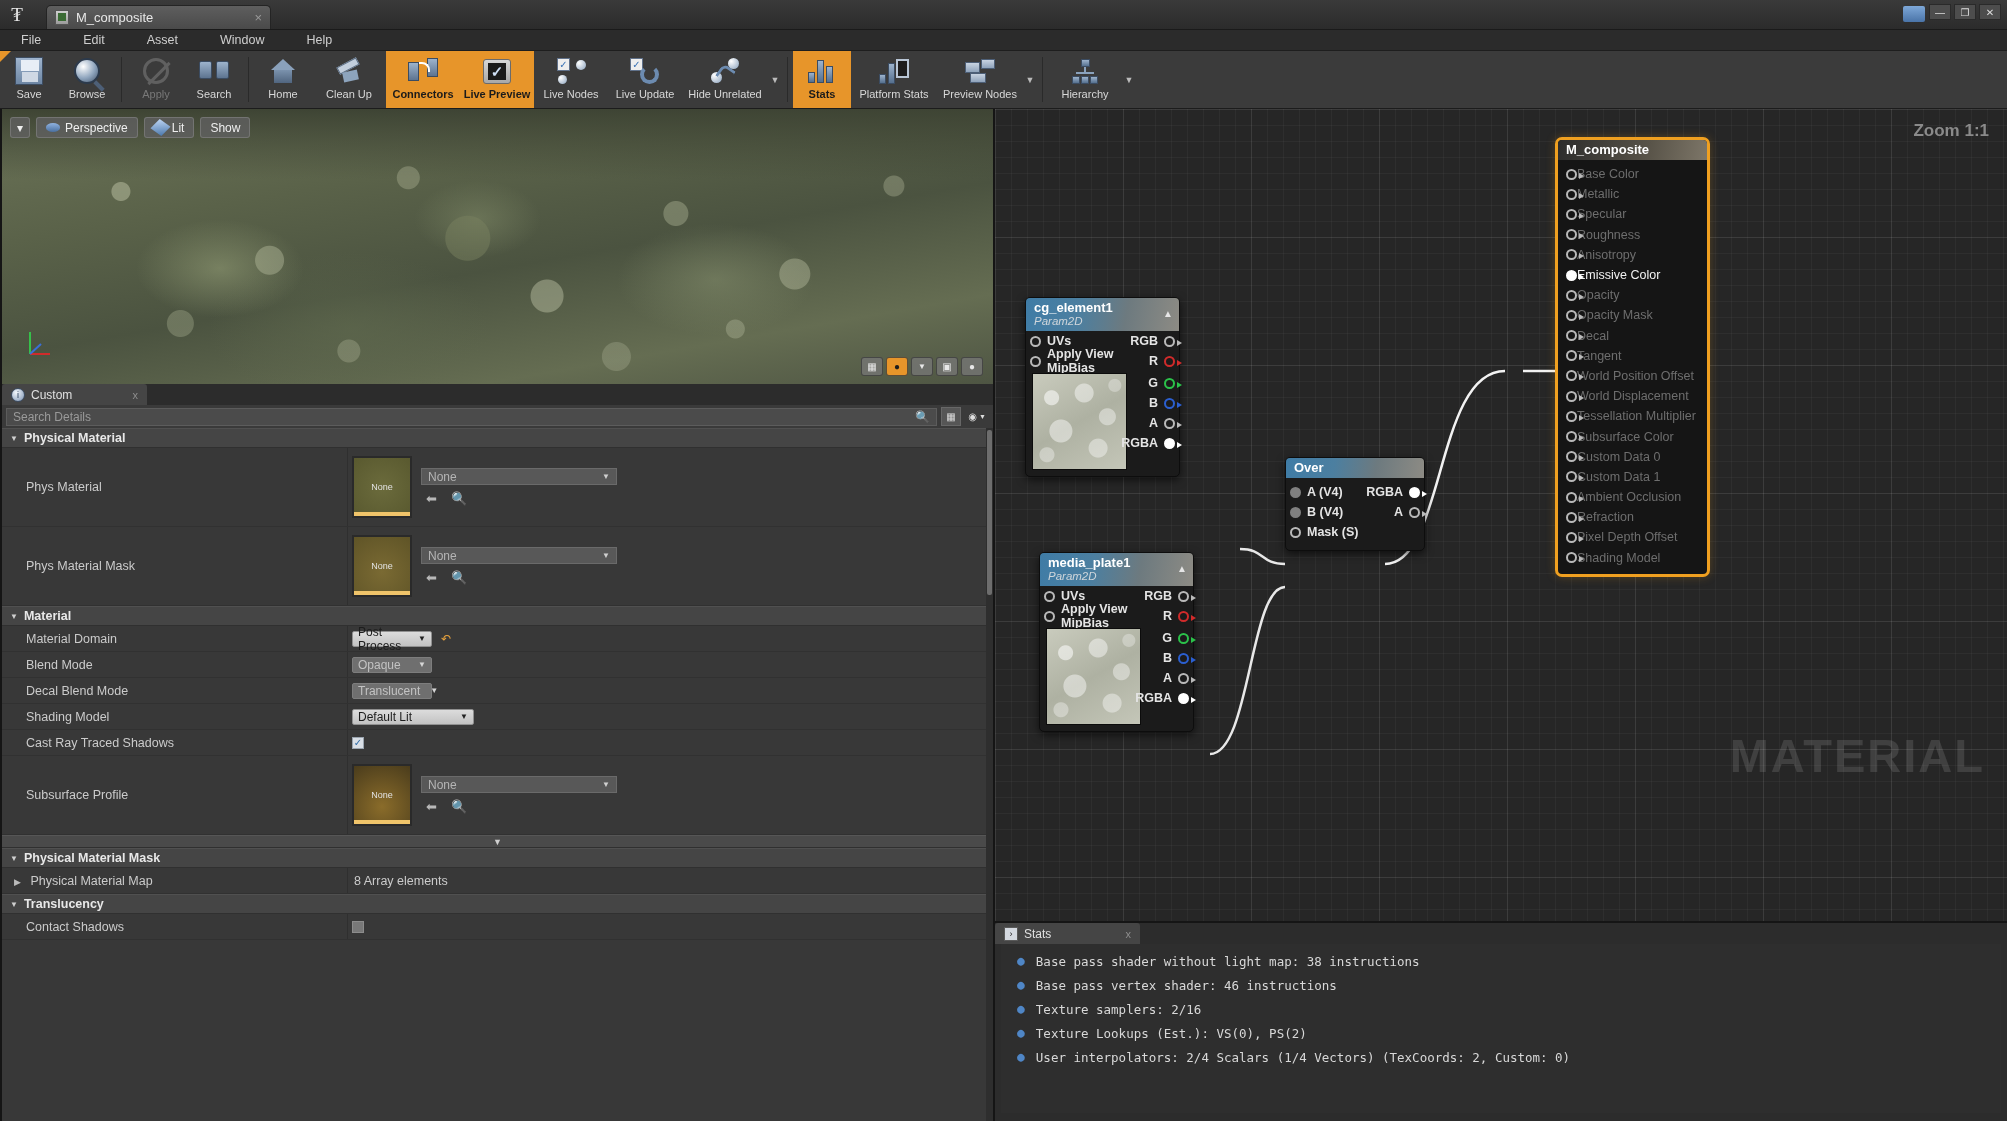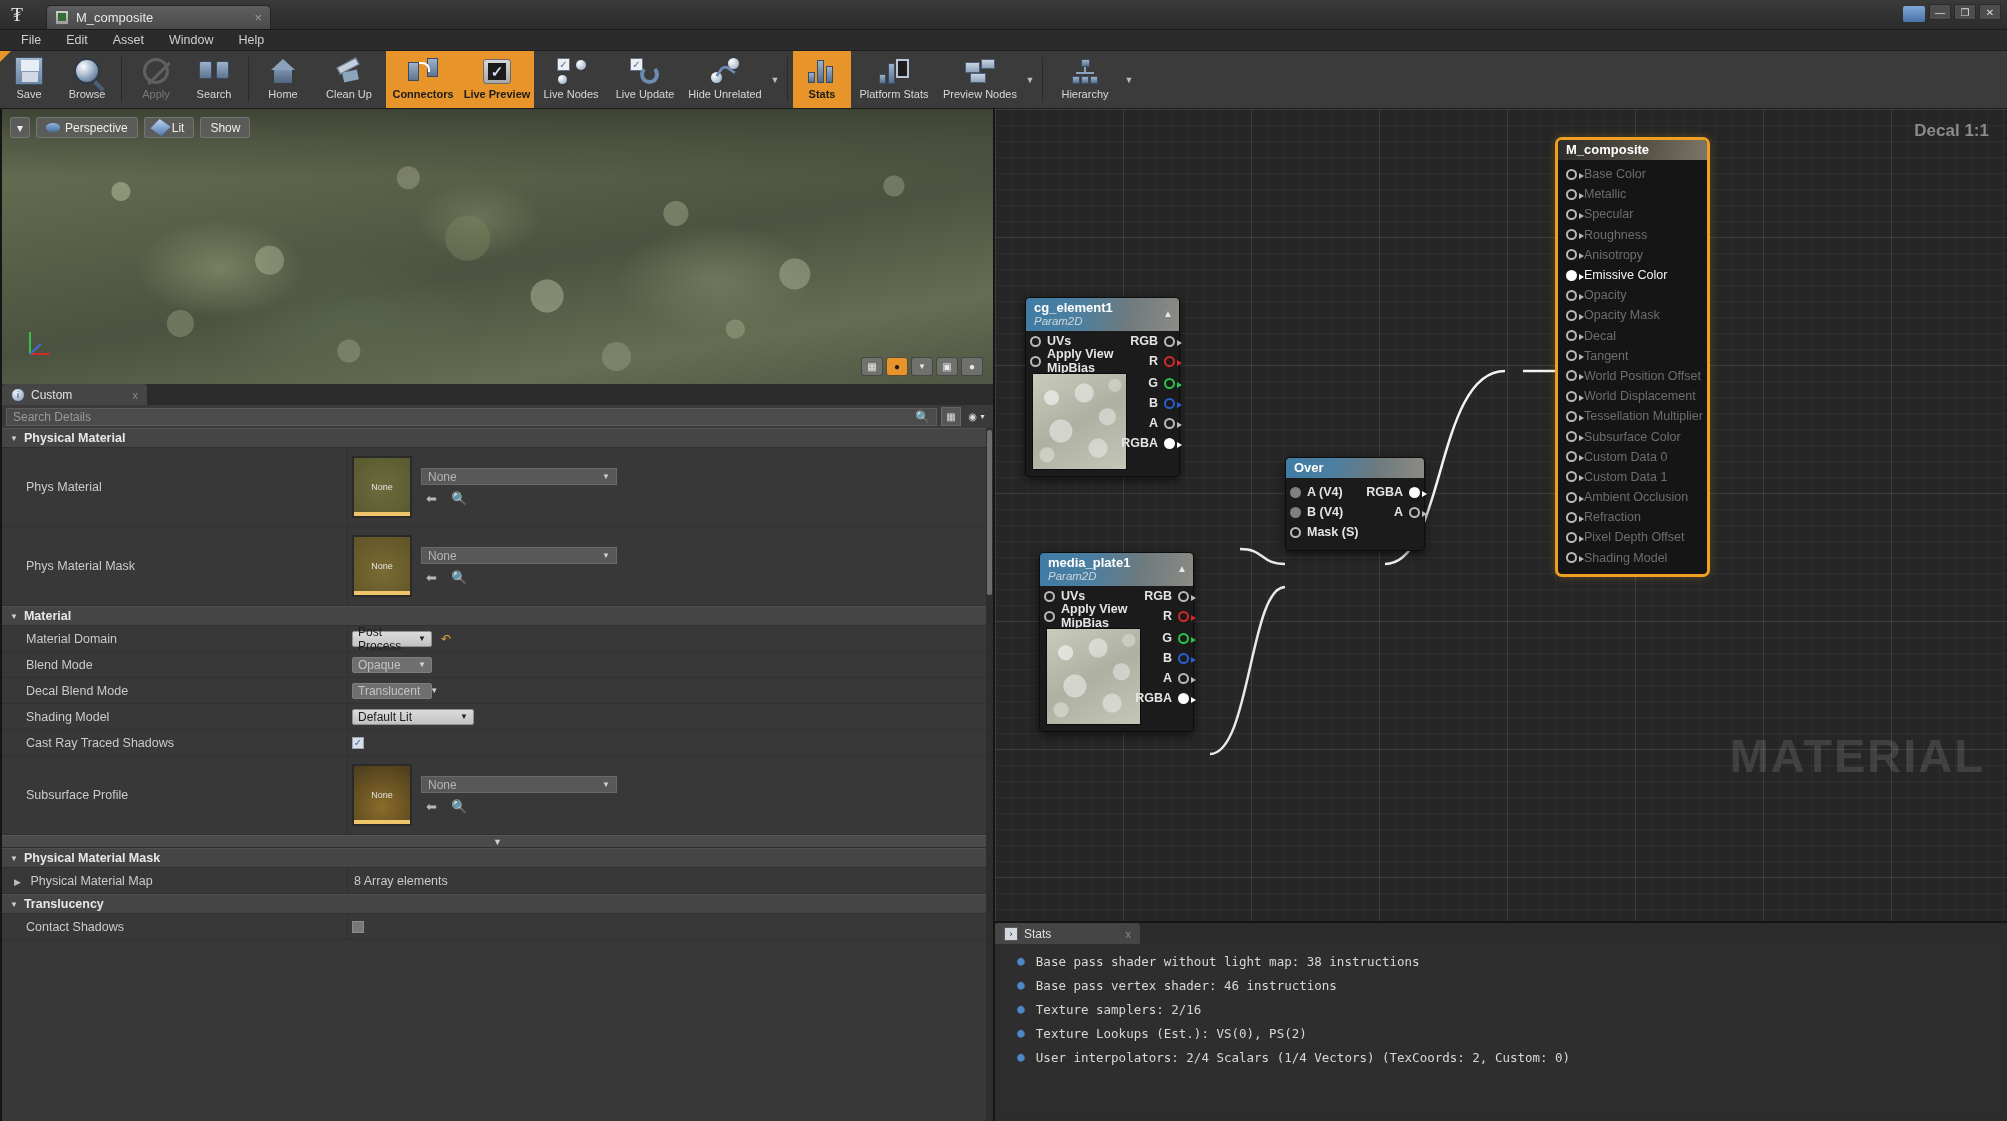--- a/index.html
+++ b/index.html
@@ -39,21 +39,21 @@
   .win-btns div{
     width:22px;height:16px;background:#4d4d4d;border:1px solid #2a2a2a;
     display:flex;align-items:center;justify-content:center;font-size:10px;color:#ddd;
   }
   .win-btns div.close{ background:#4d4d4d; }
   .tb-rightblue{ position:absolute; right:82px; top:6px; width:22px;height:16px;
     background:linear-gradient(#7ea8d8,#4a74a8); border-radius:2px;}
 
   
   .menubar{ height:21px; background:#2b2b2b; display:flex; align-items:center;
-    padding-left:10px; gap:3px; flex:0 0 21px; border-bottom:1px solid #1e1e1e;}
+    padding-left:10px; gap:20px; flex:0 0 21px; border-bottom:1px solid #1e1e1e;}
   .menubar span{ font-size:12.5px; padding:2px 11px; color:#cfcfcf; }
 
   
   .toolbar{ height:58px; background:#3b3b3b; display:flex; align-items:stretch;
     flex:0 0 58px; position:relative; border-bottom:1px solid #1c1c1c;}
   .tb-corner{position:absolute;left:0;top:0;width:0;height:0;
     border-top:11px solid #e7952a; border-right:11px solid transparent;}
   .tbtn{
     width:58px; display:flex; flex-direction:column; align-items:center;
     justify-content:flex-start; padding-top:4px; gap:2px; cursor:pointer; position:relative;
@@ -259,21 +259,21 @@
       radial-gradient(circle at 30% 60%, rgba(255,255,255,.45) 0 11px, transparent 12px),
       radial-gradient(circle at 70% 78%, rgba(255,255,255,.4) 0 9px, transparent 10px),
       radial-gradient(circle at 15% 85%, rgba(255,255,255,.35) 0 7px, transparent 8px),
       radial-gradient(circle at 88% 12%, rgba(255,255,255,.3) 0 6px, transparent 7px),
       linear-gradient(150deg,#c9cbbd,#aeb1a2 50%,#c4c6b8);
     filter:blur(.3px);}
   .mat-node{ border:3px solid #f0a020; border-radius:7px; background:#151515;
     box-shadow:0 0 10px rgba(240,160,32,.25);}
   .mat-node .node-head{ background:linear-gradient(100deg,#2c2c2c,#585348 60%,#7d7668);
     padding:3px 8px;}
-  .matpin{ display:flex; align-items:center; gap:7px; height:20.2px; padding-left:8px;}
+  .matpin{ display:flex; align-items:center; height:20.2px; padding-left:8px;}
   .matpin .mtx{ font-size:12.5px; color:#6e6e6e;}
   .matpin.active .mtx{ color:#f2f2f2;}
   .wire{ position:absolute; left:0; top:0; pointer-events:none;}
 
   
   .statspanel{ height:200px; flex:0 0 200px; display:flex; flex-direction:column;
     background:#2c2c2c; border-top:2px solid #151515;}
   .statsbody{ flex:1; background:#2e2e2e; padding:10px 16px; margin:0 6px 8px 6px;
     font-family:"DejaVu Sans Mono", monospace; font-size:12.5px; color:#d8d8d8;}
   .statline{ display:flex; gap:11px; align-items:flex-start; margin-bottom:9px;}
@@ -648,21 +648,21 @@
               <i style="top:2px;height:165px"></i>
             </div>
         </div>
       </div>
     </div>
 
     <div class="rightcol">
 
       <div class="graph">
 
-        <div class="zoomlbl">Decal 1:1</div>
+        <div class="zoomlbl">Zoom 1:1</div>
         <div class="watermark">MATERIAL</div>
 
         <svg class="wire" width="1010" height="900">
           <path d="M 245 440 C 270 440, 265 455, 290 455" stroke="#e8e8e8" stroke-width="2.5" fill="none"></path>
           <path d="M 215 645 C 255 645, 255 478, 290 478" stroke="#e8e8e8" stroke-width="2.5" fill="none"></path>
           <path d="M 390 455 C 450 455, 440 262, 510 262" stroke="#f2f2f2" stroke-width="2.5" fill="none"></path>
           <path d="M 528 262 L 560 262" stroke="#f2f2f2" stroke-width="2.5" fill="none"></path>
         </svg>
 
         <div class="node" style="left:30px; top:188px; width:155px;">

